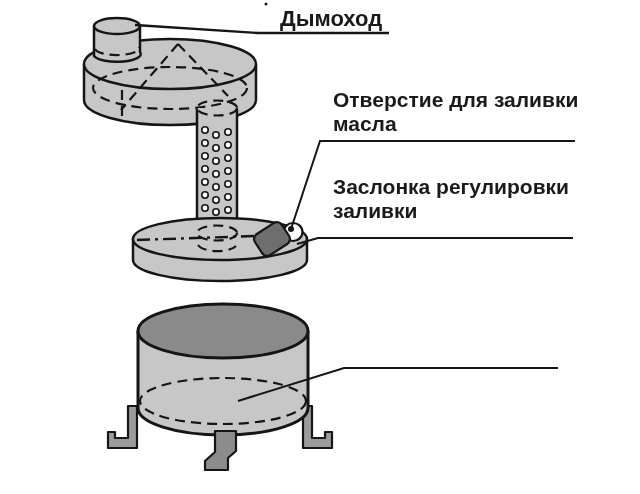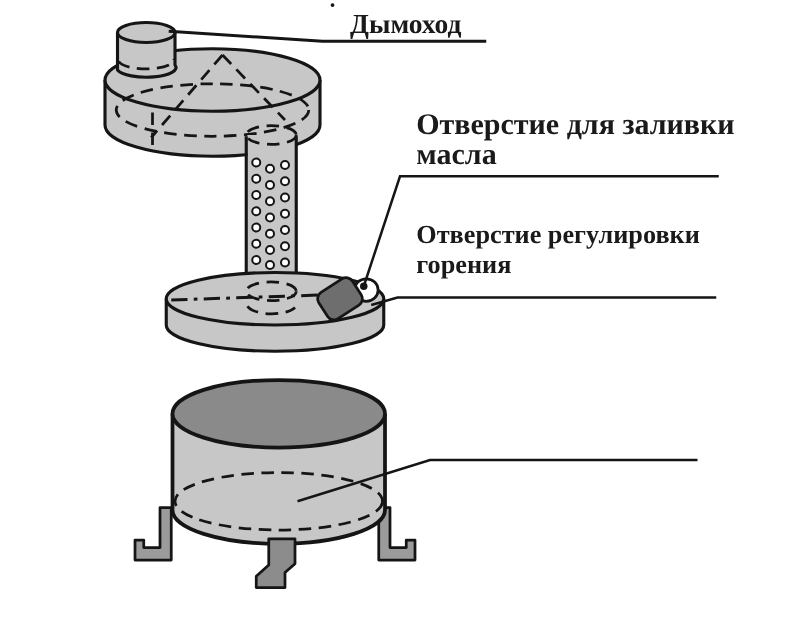--- a/index.html
+++ b/index.html
@@ -11,21 +11,21 @@
     --center-leg-fill: #8c8c8c;
     --line: #151515;
     --text: #1a1a1a;
   }
   html,body { margin:0; padding:0; }
   .stage {
     position: relative;
     width: 640px;
     height: 494px;
     background: var(--background);
-    font-family: Liberation Serif, serif;
+    font-family: Liberation Sans, sans-serif;
     overflow: hidden;
   }
   .stage svg { position:absolute; left:0; top:0; }
 
   
   .shape   { fill: var(--body-fill); stroke: var(--line); stroke-width: 2.5; stroke-linejoin: round; }
   .w3      { stroke-width: 3; }
   .ln      { fill: none; stroke: var(--line); }
   .thin    { stroke-width: 2; }
   .dash    { fill:none; stroke: var(--line); stroke-width: 2.2; stroke-dasharray: 10 6; }
@@ -39,21 +39,21 @@
   .tubef   { fill: var(--body-fill); stroke: none; }
 
   
   .label {
     position: absolute;
     color: var(--text);
     font-weight: 700;
     white-space: normal;
   }
   .label-chimney   { left: 280px; top: 6px;   font-size: 22px; }
-  .label-fillhole  { left: 333px; top: 88px;  width: 255px; font-size: 24px; line-height: 24px; }
+  .label-fillhole  { left: 333px; top: 88px;  width: 255px; font-size: 21px; line-height: 24px; }
   .label-damper    { left: 333px; top: 175px; width: 255px; font-size: 21px; line-height: 24px; }
   .label-container { left: 346px; top: 340px; font-size: 21px; }
 </style>
 </head>
 <body>
 
 <div class="stage">
 
   <svg width="640" height="494" viewBox="0 0 640 494">
 
@@ -125,14 +125,14 @@
       <path class="ln thin" d="M575,141 H320 L291,229"></path>
       <circle class="dotpt" cx="291" cy="229" r="3"></circle>
       <path class="ln thin" d="M573,238 H318 L297,244"></path>
       <path class="ln thin" d="M558,368 H344 L238,401"></path>
       <circle class="dotpt" cx="266" cy="4" r="1.5"></circle>
     </g>
   </svg>
 
   <div class="label label-chimney">Дымоход</div>
   <div class="label label-fillhole">Отверстие для заливки масла</div>
-  <div class="label label-damper">Отверстие регулировки горения</div>
+  <div class="label label-damper">Заслонка регулировки заливки</div>
 </div>
 
 </body></html>

